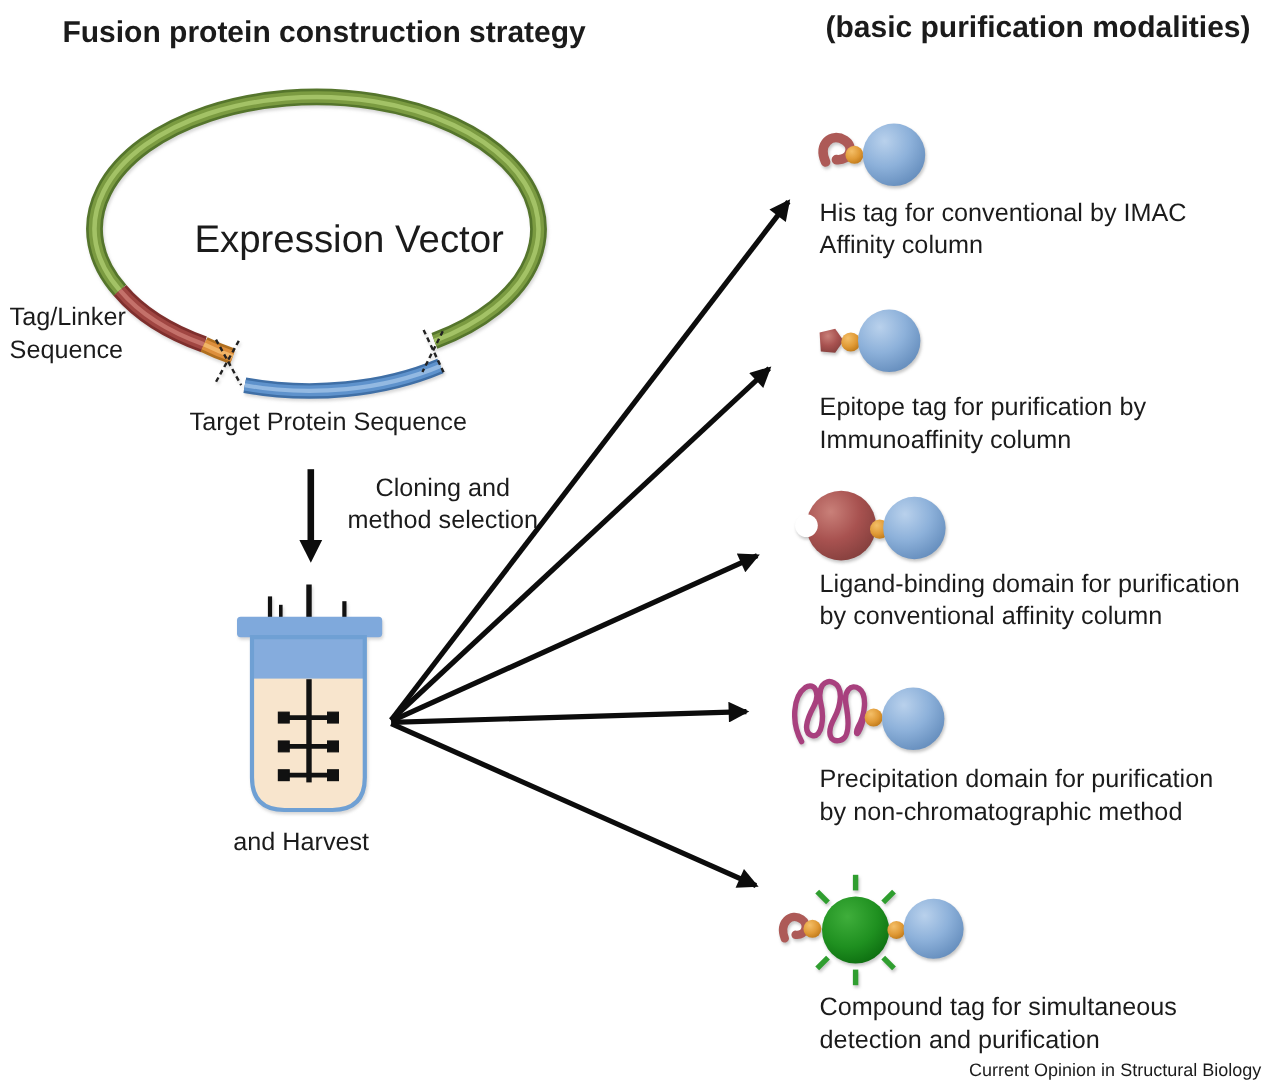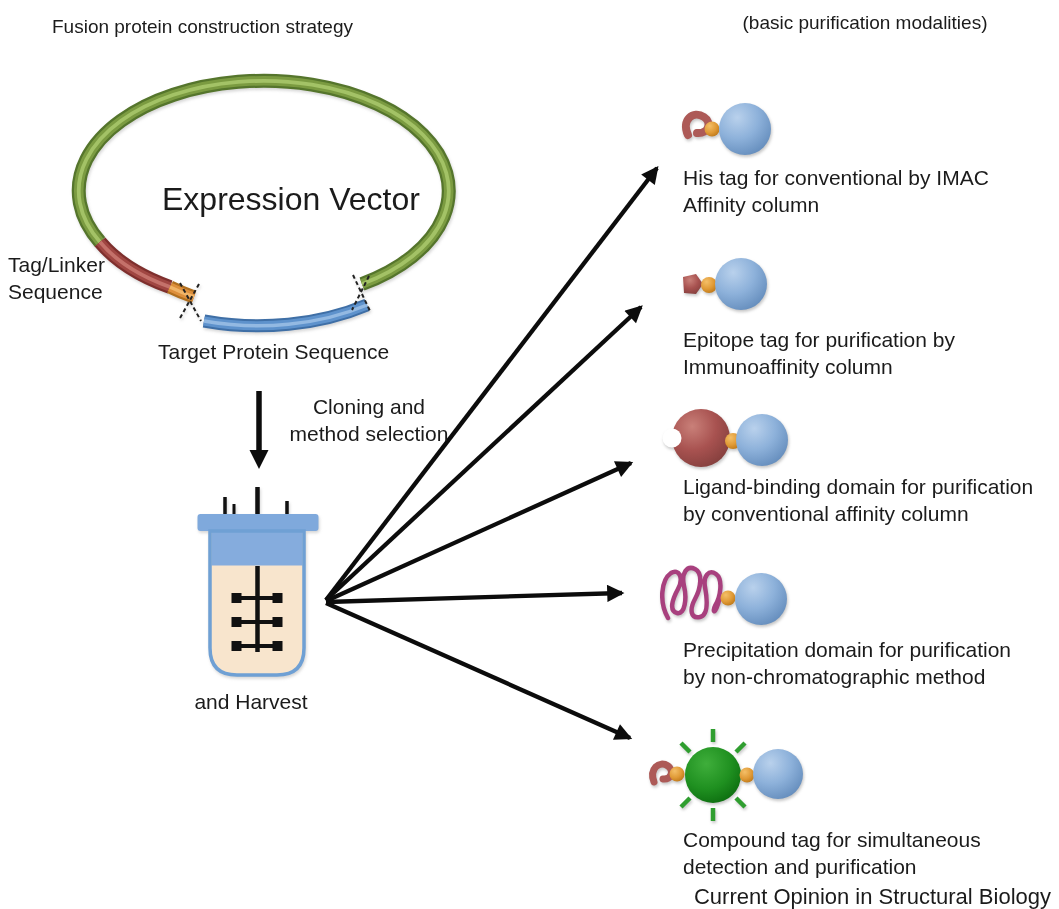--- a/index.html
+++ b/index.html
@@ -1,26 +1,26 @@
 <!DOCTYPE html>
 <html><head>
 <meta charset="utf-8">
 <style>
   html,body{margin:0;padding:0;background:#ffffff;}
   .canvas{
     position:relative;width:1059px;height:909px;background:#ffffff;overflow:hidden;
     font-family:"Liberation Sans", sans-serif;color:#1b1b1b;
   }
   .abs{position:absolute;}
-  .title{font-size:19px;line-height:30px;white-space:nowrap;}
+  .title{font-size:25px;line-height:30px;white-space:nowrap;font-weight:bold;}
   .title-right{text-align:center;width:390px;}
   .lbl{font-size:21px;line-height:27px;white-space:nowrap;}
   .lbl-center{text-align:center;}
   .vector-lbl{font-size:32px;white-space:nowrap;}
-  .caption{font-size:22px;white-space:nowrap;}
+  .caption{font-size:15px;white-space:nowrap;}
   svg{position:absolute;left:0;top:0;}
   .sh{filter:drop-shadow(1.5px 2.5px 1.5px rgba(90,90,90,0.35));}
   .shl{filter:drop-shadow(1px 2px 1.5px rgba(120,120,120,0.3));}
 </style>
 </head>
 <body>
 
 <div class="canvas">
 
   <svg width="1059" height="909" viewBox="0 0 1059 909">

